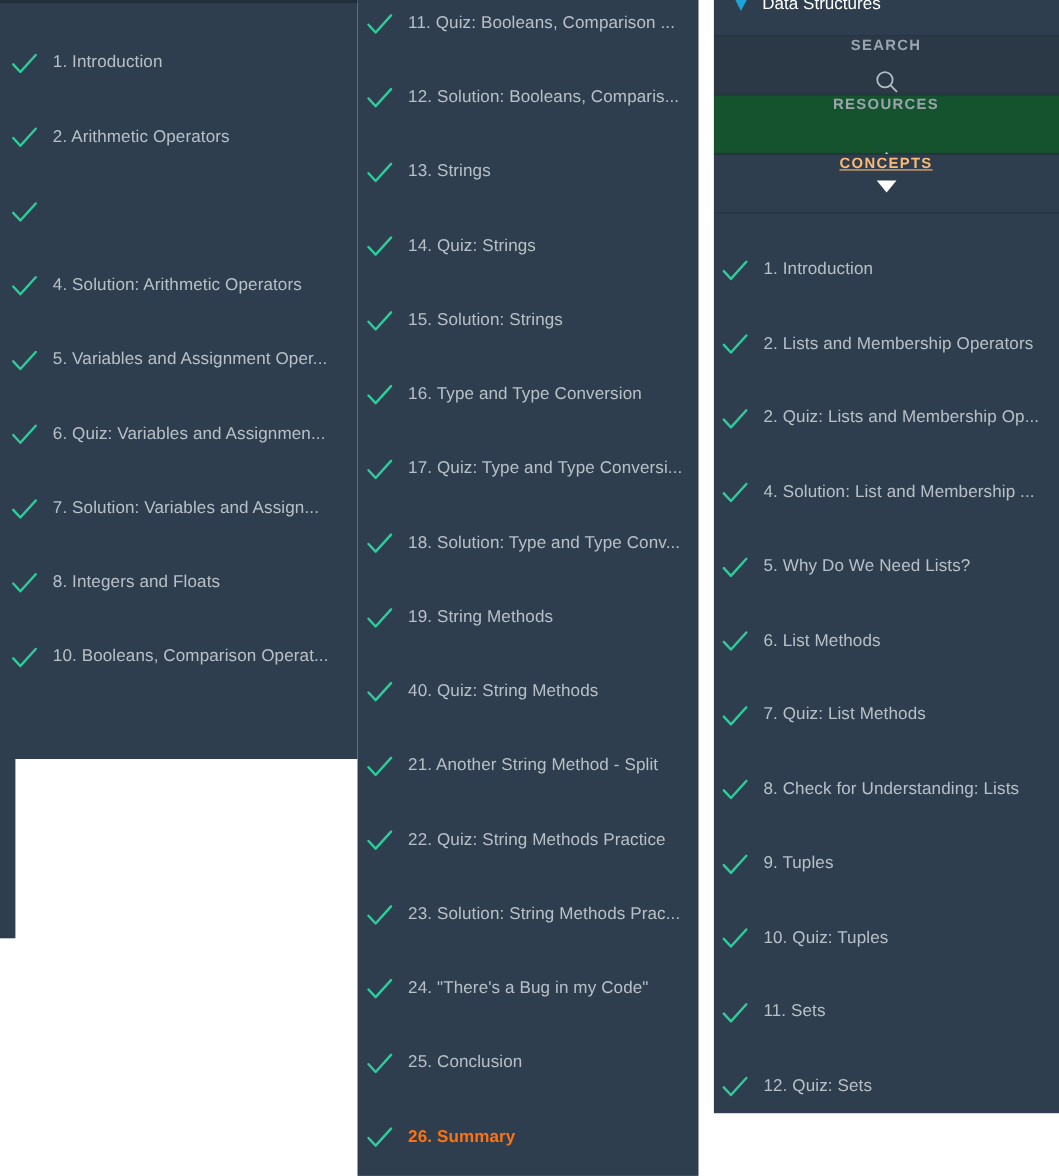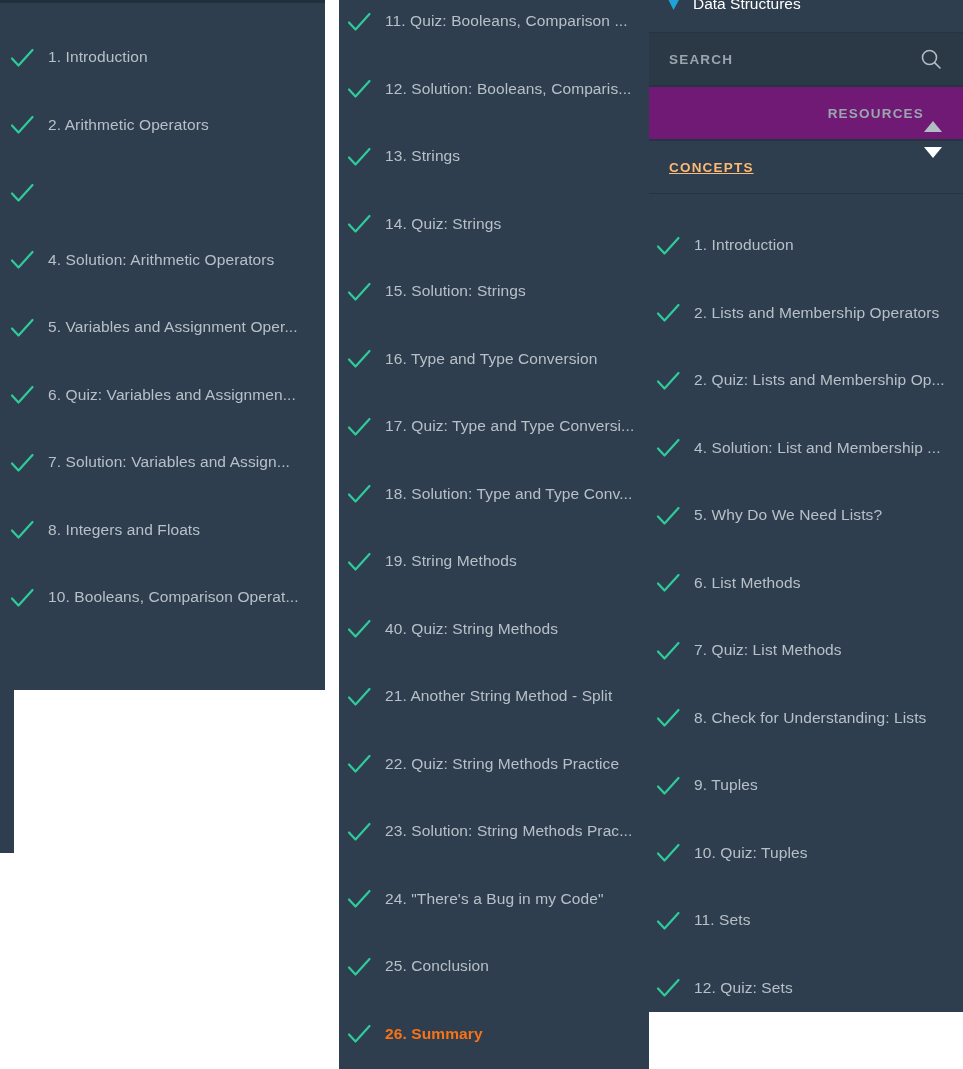--- a/index.html
+++ b/index.html
@@ -24,21 +24,21 @@
     overflow: hidden;
   }
   #panel-col1 {
     left: 0px;
     top: 0px;
     width: 325px;
     height: 690px;
     border-top: 3px solid #22303d;
   }
   #panel-col2 {
-    left: 339px;
+    left: 325px;
     top: 0px;
     width: 310px;
     height: 1069px;
   }
   #panel-col3 {
     left: 649px;
     top: 0px;
     width: 314px;
     height: 1012px;
   }
@@ -127,28 +127,29 @@
     left: 0;
     width: 314px;
     height: 54px;
     display: flex;
     align-items: center;
     box-sizing: border-box;
     padding: 0 21px 0 20px;
     border-bottom: 1px solid #263442;
     border-top: 1px solid #263442;
     cursor: pointer;
+    flex-direction: column;
   }
   #row-search {
     top: 32px;
     background: #2b3947;
   }
   #row-resources {
     top: 86px;
-    background: #701a75;
+    background: #14532d;
     text-align: right;
   }
   #row-concepts {
     top: 140px;
     background: #2f3e4e;
   }
   .nav-label {
     flex: 1 1 auto;
     font-size: 13.5px;
     font-weight: bold;

